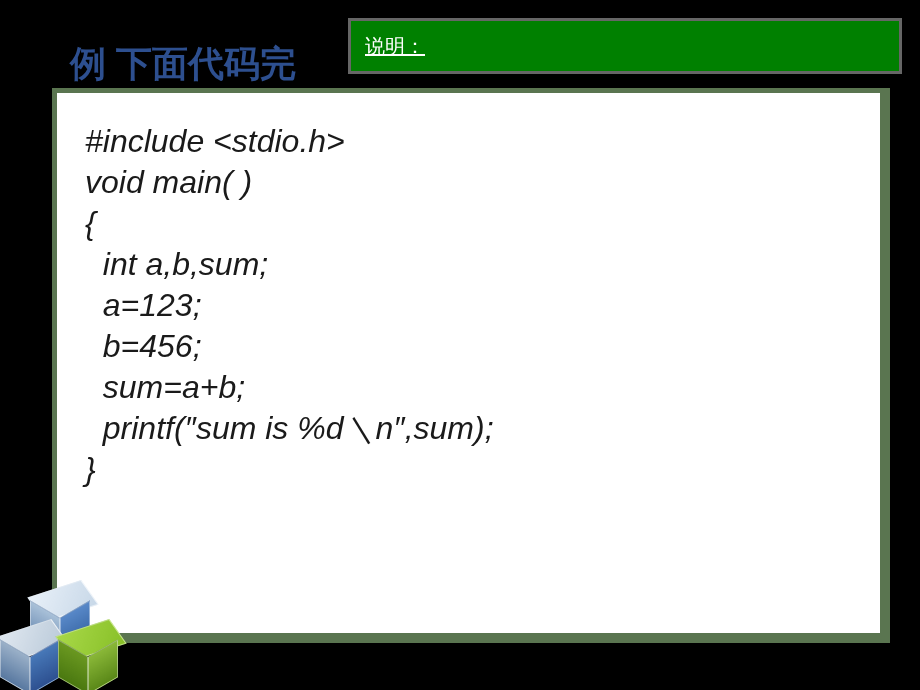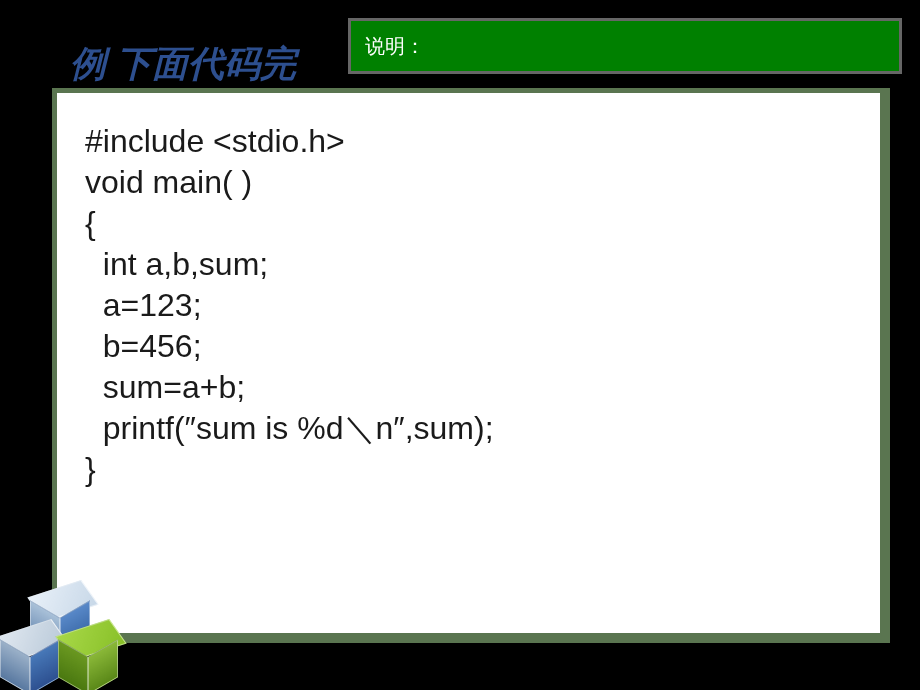--- a/index.html
+++ b/index.html
@@ -15,50 +15,51 @@
       overflow: hidden;
       font-family: "Microsoft YaHei", Arial, sans-serif;
     }
     .slide-title {
       position: absolute;
       top: 40px;
       left: 70px;
       font-size: 36px;
       font-weight: bold;
       color: #2d4f8f;
-      font-style: italic;
     }
     .explanation-box {
       position: absolute;
       top: 18px;
       left: 348px;
       width: 554px;
       height: 56px;
       background: #008000;
       border: 3px solid #666666;
       color: #ffffff;
       font-size: 20px;
       padding: 10px 14px;
       display: flex;
       align-items: center;
     }
     .explanation-label {
       font-family: "SimSun", serif;
+      text-decoration: underline;
     }
     .explanation-text {
       font-family: "SimSun", monospace;
       margin-left: 8px;
     }
     .code-box-outer {
       position: absolute;
       top: 88px;
       left: 52px;
       width: 838px;
       height: 555px;
       background: #5a7550;
+      font-style: italic;
     }
     .code-box {
       position: absolute;
       top: 5px;
       left: 5px;
       width: 823px;
       height: 540px;
       background: #ffffff;
       padding: 28px 28px;
     }

